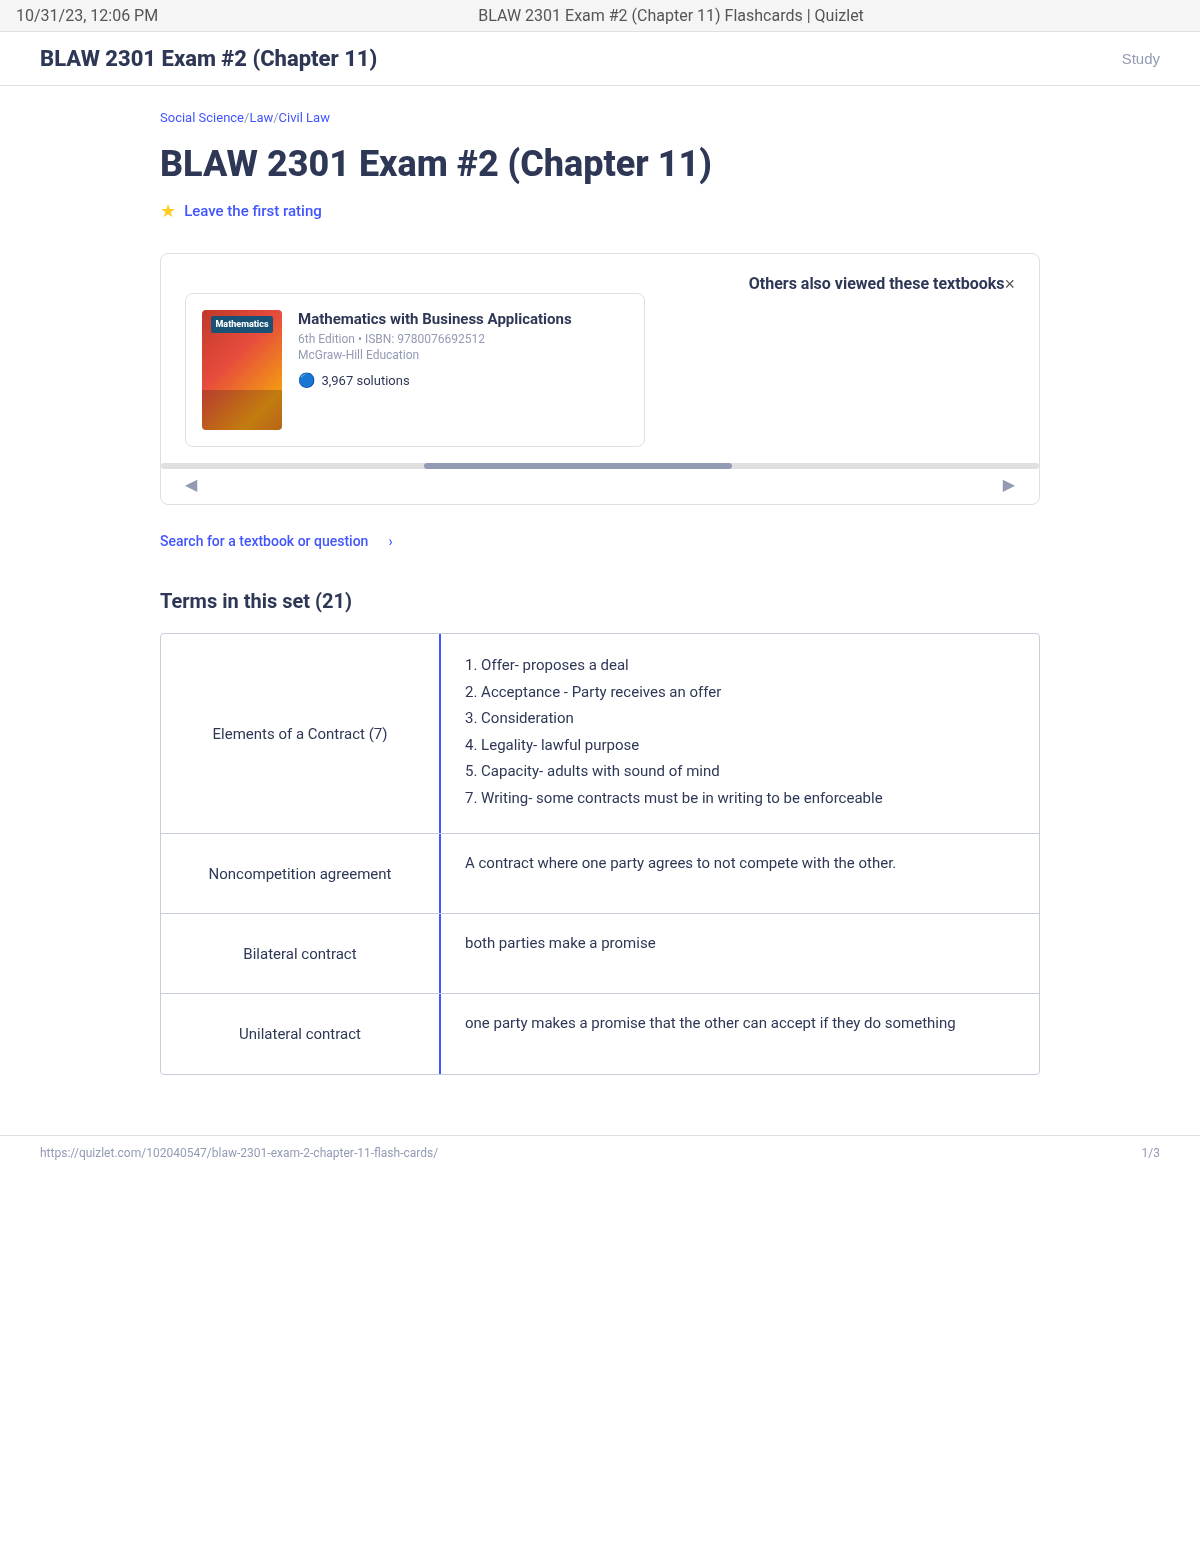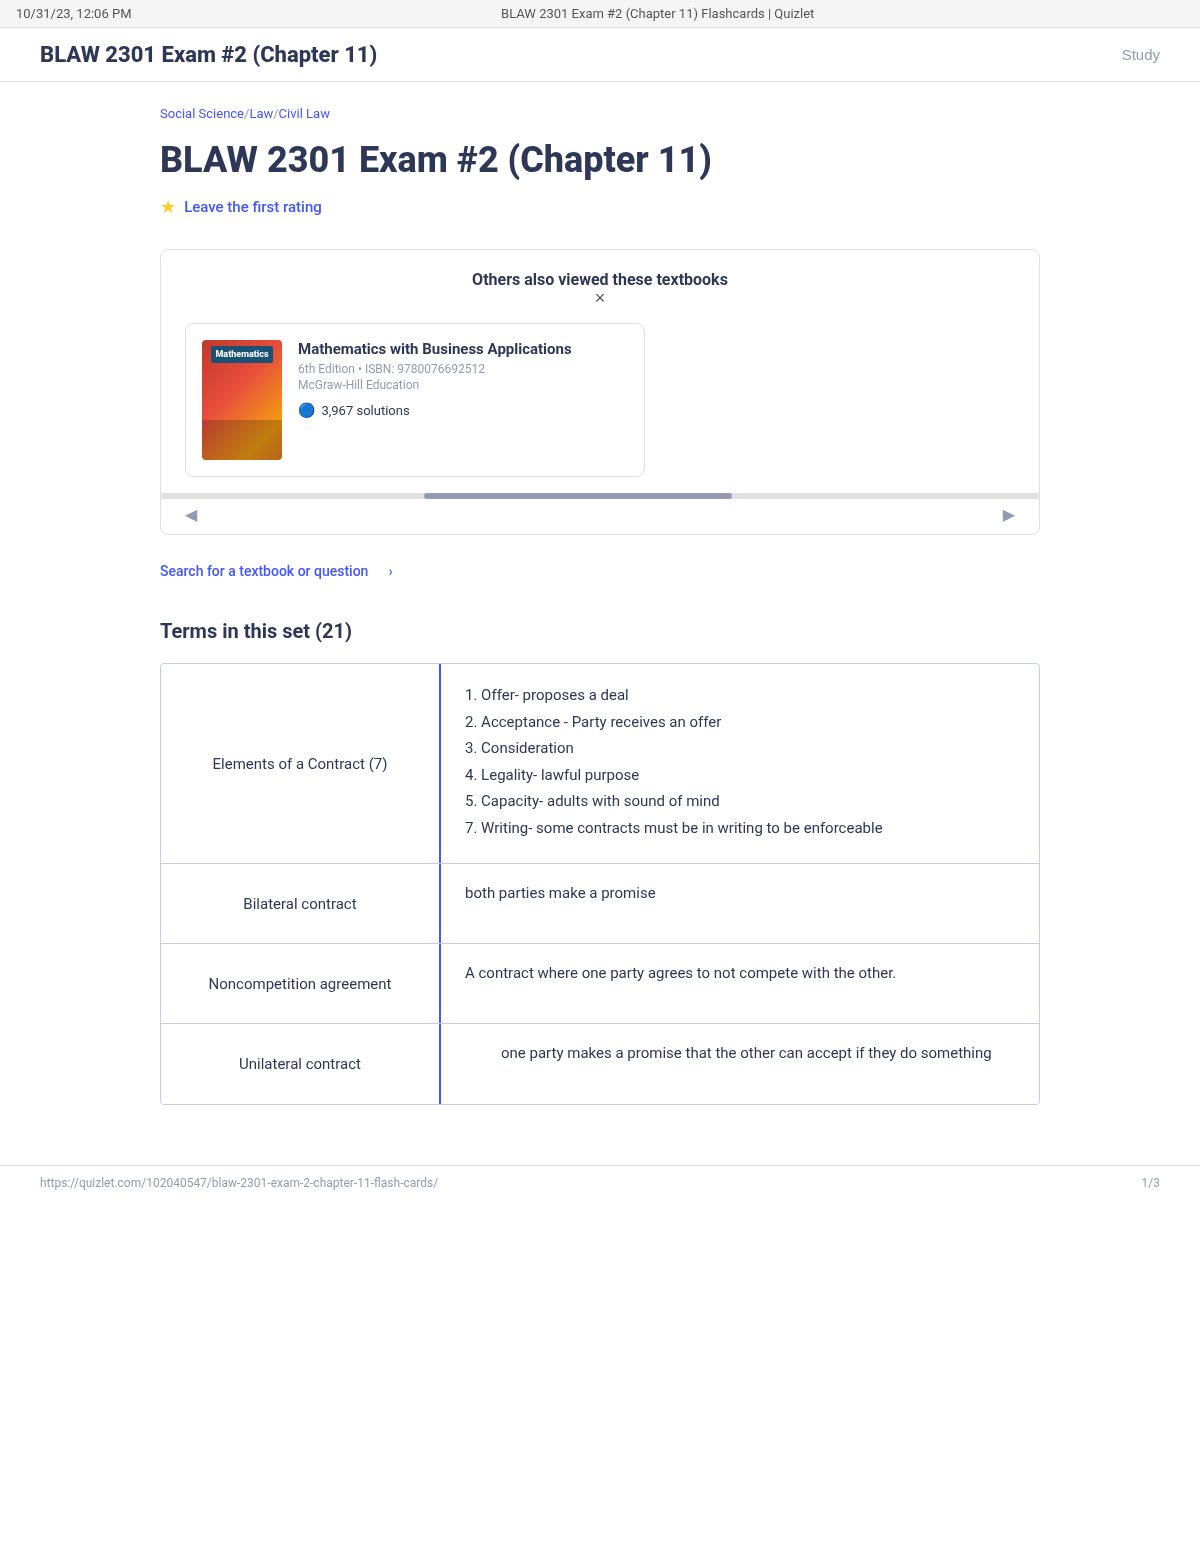--- a/index.html
+++ b/index.html
@@ -7,21 +7,21 @@
       font-family: -apple-system, BlinkMacSystemFont, 'Segoe UI', Roboto, Helvetica, Arial, sans-serif;
       background: #fff;
       color: #2e3856;
       font-size: 15px;
     }
     .browser-bar {
       display: flex;
       justify-content: space-between;
       align-items: center;
       padding: 6px 16px;
-      font-size: 13px;
+      font-size: 16px;
       color: #555;
       background: #f5f5f5;
       border-bottom: 1px solid #e0e0e0;
       text-align: center;
     }
     .site-header {
       display: flex;
       align-items: center;
       justify-content: space-between;
       padding: 14px 40px;
@@ -86,22 +86,20 @@
       border-radius: 8px;
       padding: 20px 24px 0;
       margin-bottom: 28px;
       position: relative;
       overflow: hidden;
     }
     .textbooks-header {
       display: flex;
       justify-content: flex-end;
       align-items: center;
-      margin-bottom: 16px;
-      flex-direction: column;
     }
     .textbooks-title {
       font-size: 16px;
       font-weight: 700;
       color: #2e3856;
     }
     .close-btn {
       background: none;
       border: none;
       font-size: 18px;
@@ -237,21 +235,20 @@
       overflow: hidden;
       width: 100%;
     }
     .term-row {
       display: flex;
       border-bottom: 1px solid #c7cdd9;
       min-height: 80px;
     }
     .term-row:last-child {
       border-bottom: none;
-      gap: 36px;
     }
     .term-cell {
       flex: 0 0 280px;
       display: flex;
       align-items: center;
       justify-content: center;
       padding: 20px 24px;
       font-size: 15px;
       color: #2e3856;
       text-align: left;
@@ -366,33 +363,33 @@
             <li>3. Consideration</li>
             <li>4. Legality- lawful purpose</li>
             <li>5. Capacity- adults with sound of mind</li>
             <li>7. Writing- some contracts must be in writing to be enforceable</li>
           </ul>
         </div>
       </div>
 
       <div class="term-row">
         <div class="term-cell">
+          <span>Noncompetition agreement</span>
+        </div>
+        <div class="def-cell">
+          <span>A contract where one party agrees to not compete with the other.</span>
+        </div>
+      </div>
+
+      <div class="term-row">
+        <div class="term-cell">
           <span>Bilateral contract</span>
         </div>
         <div class="def-cell">
           <span>both parties make a promise</span>
-        </div>
-      </div>
-
-      <div class="term-row">
-        <div class="term-cell">
-          <span>Noncompetition agreement</span>
-        </div>
-        <div class="def-cell">
-          <span>A contract where one party agrees to not compete with the other.</span>
         </div>
       </div>
 
       <div class="term-row">
         <div class="term-cell">
           <span>Unilateral contract</span>
         </div>
         <div class="def-cell">
           <span>one party makes a promise that the other can accept if they do something</span>
         </div>

